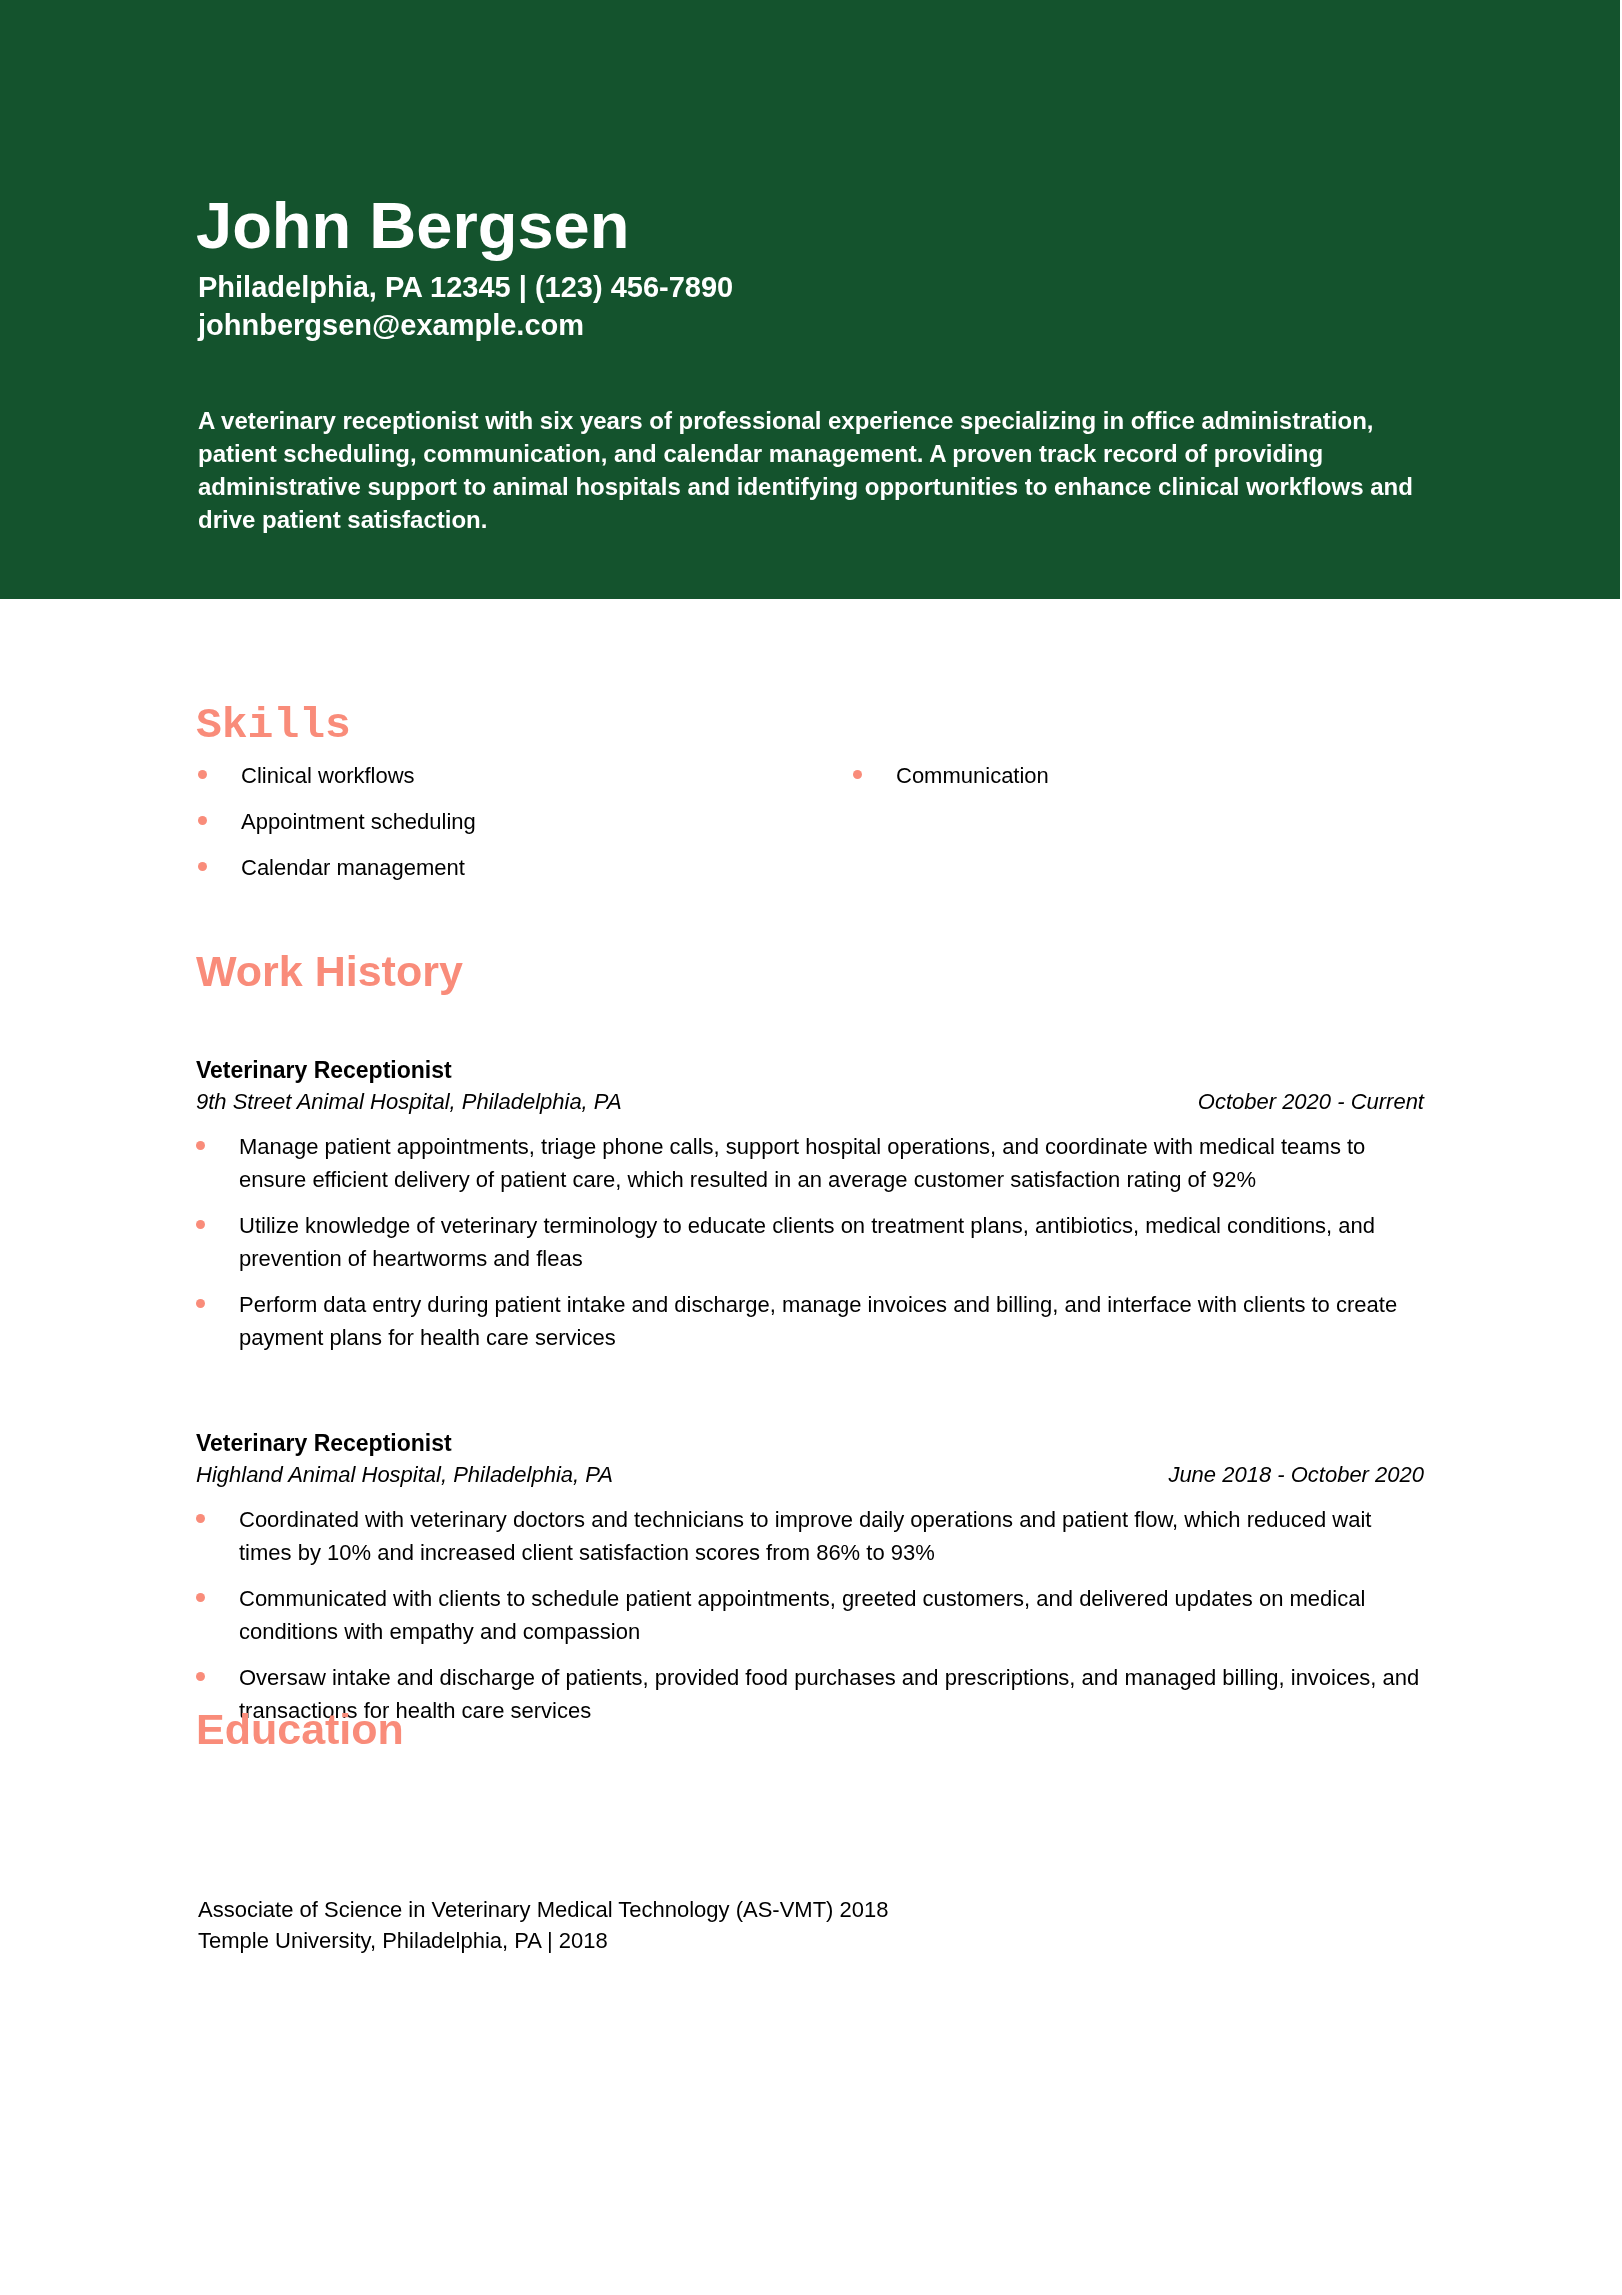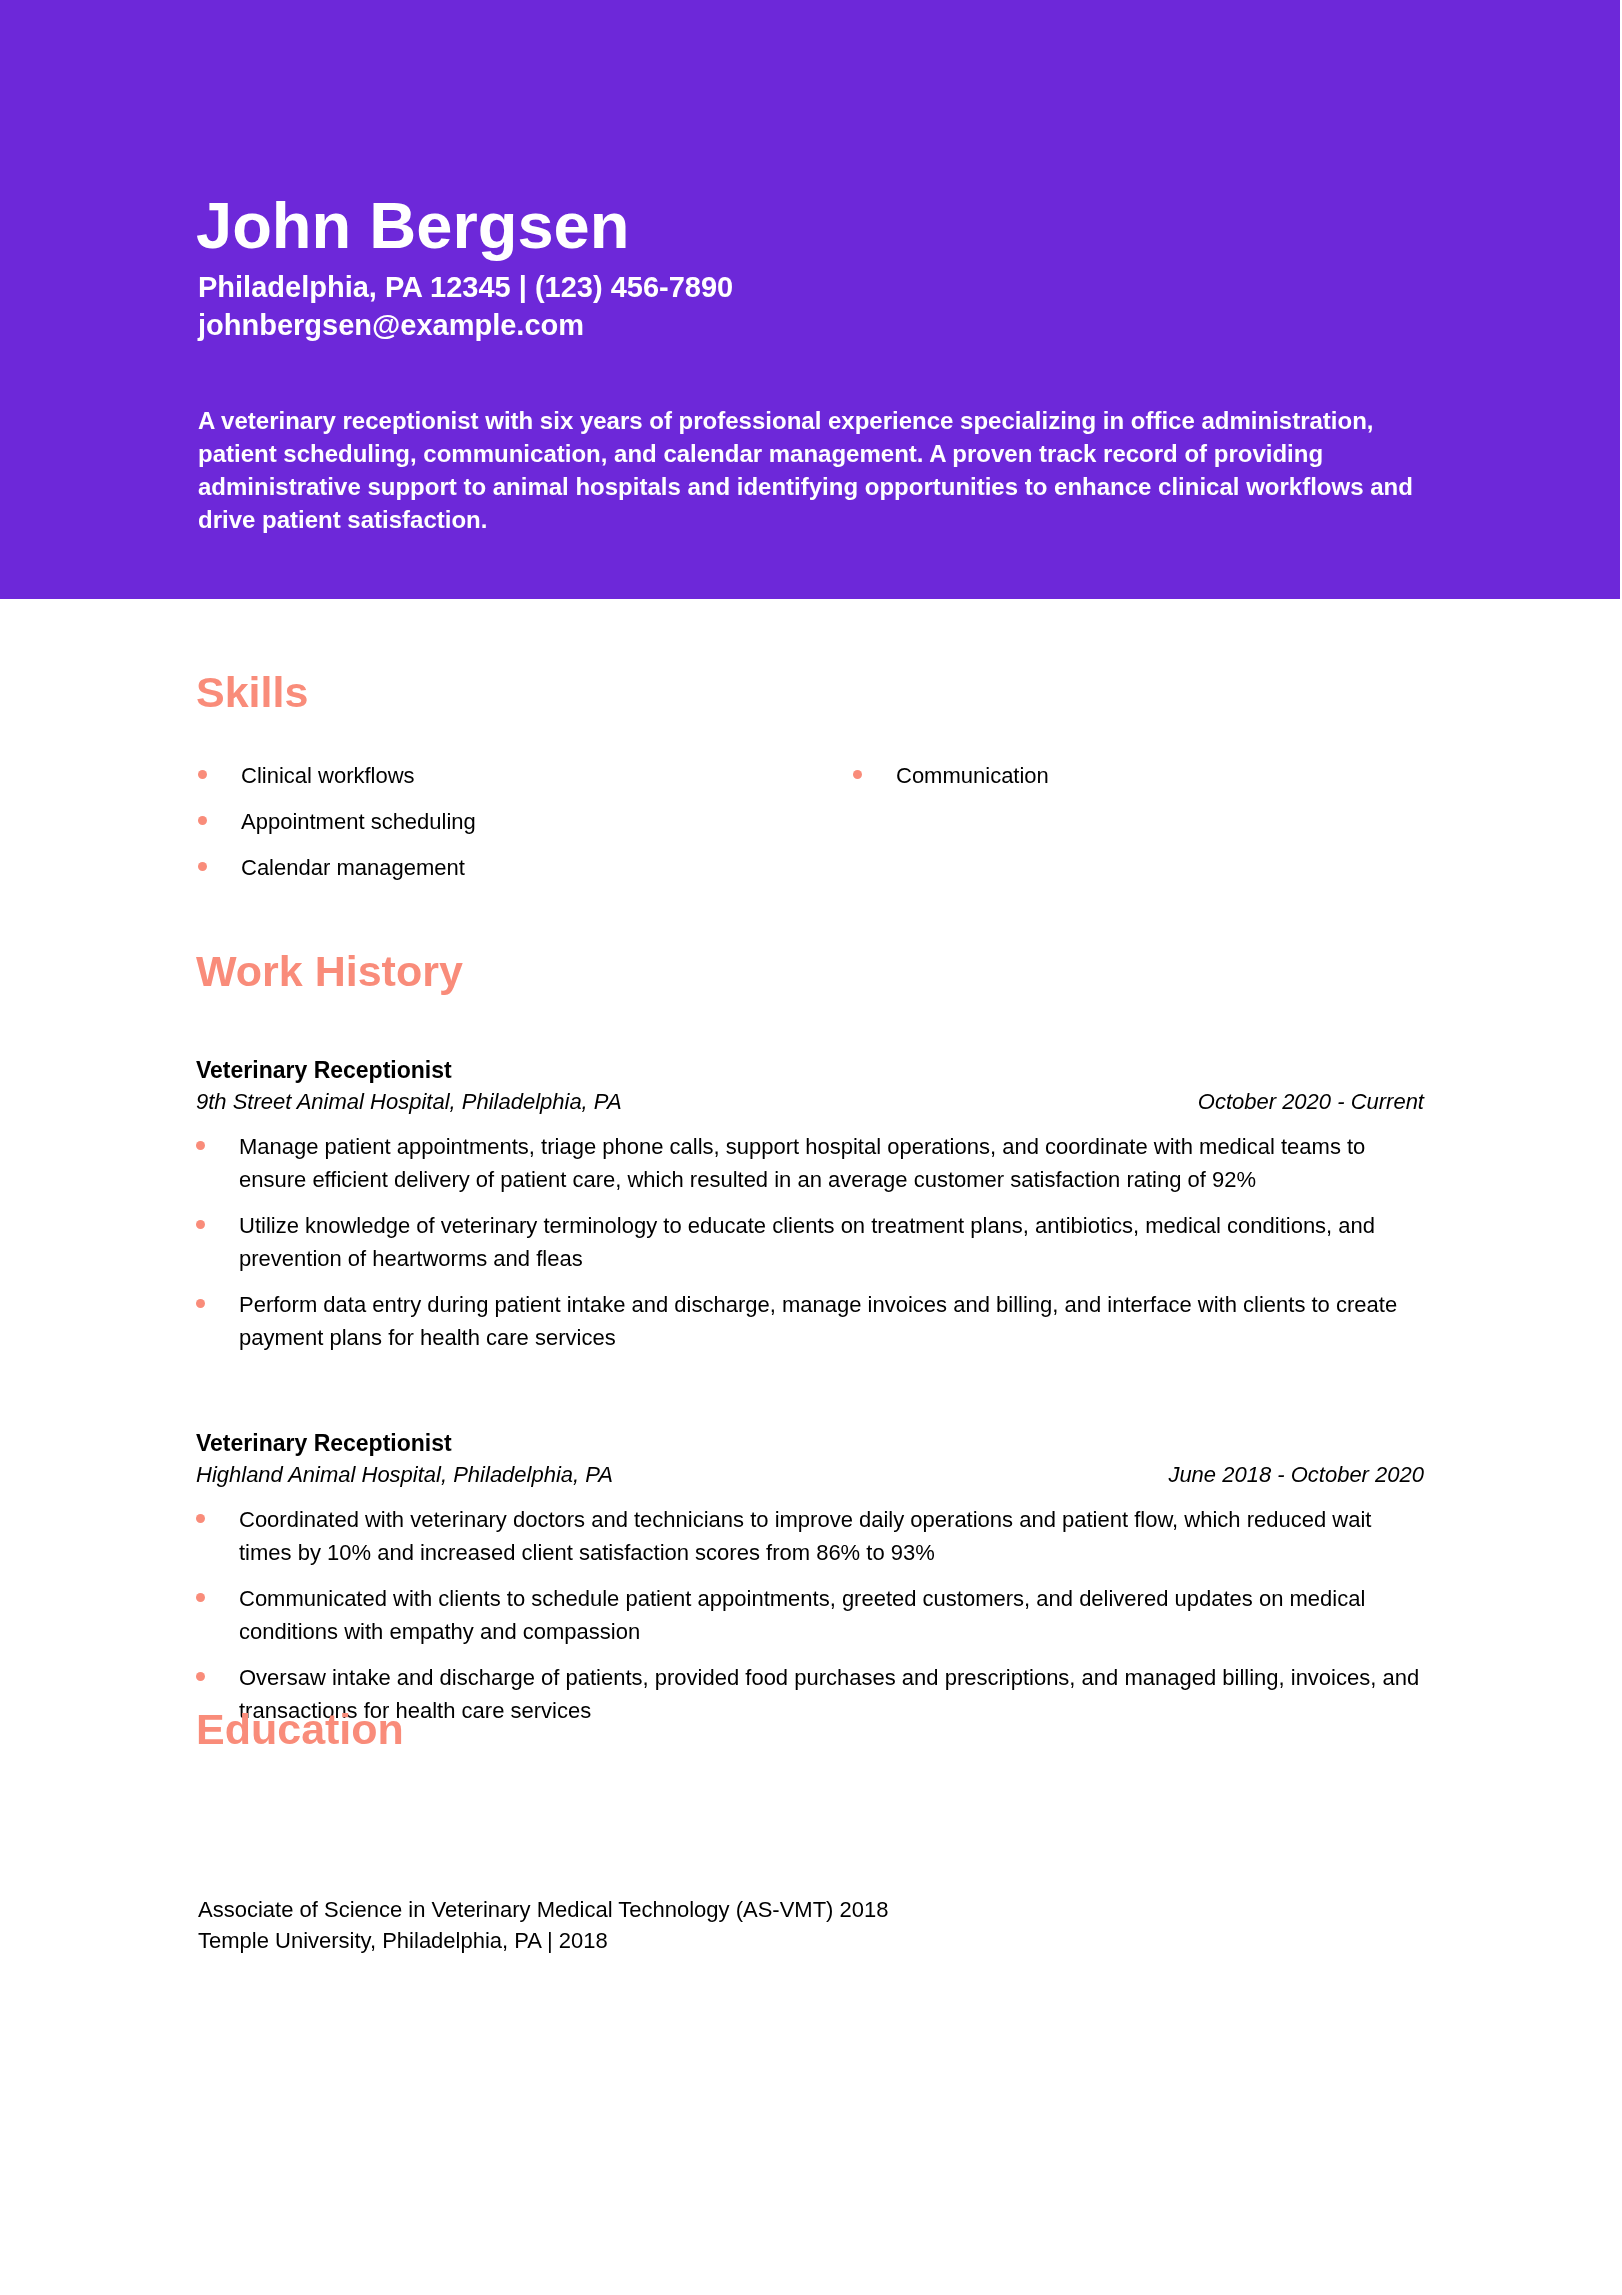--- a/index.html
+++ b/index.html
@@ -1,18 +1,18 @@
 <!DOCTYPE html>
 <html style="font-size:10.5px"><head>
 <meta charset="utf-8">
 <style>
   html, body { margin: 0; padding: 0; background: #ffffff; }
   body { width: 1622px; height: 2295px; position: relative; overflow: hidden;
          font-family: "Liberation Sans", "DejaVu Sans", sans-serif; color: #000; }
-  .header { position: absolute; left: 0; top: 0; width: 1620px; height: 599px; background: #6d28d9; }
+  .header { position: absolute; left: 0; top: 0; width: 1620px; height: 599px; background: #14532d; }
   .name { position: absolute; left: 196px; top: 186px; font-size: 65px; font-weight: bold; color: #fff; line-height: 79px; white-space: nowrap; }
   .contact { position: absolute; left: 198px; top: 268px; font-size: 29px; color: #fff; line-height: 38px; white-space: nowrap; font-weight: bold; }
   .summary { position: absolute; left: 198px; top: 404px; width: 1243px; font-size: 24px; font-weight: bold; color: #fff; line-height: 33px; }
 
   .section-title { position: absolute; left: 196px; font-size: 43px; font-weight: bold; color: #F98C7A; line-height: 52px; white-space: nowrap; }
 
   .skills-grid { position: absolute; left: 198px; top: 759px; width: 1230px; display: grid; grid-template-columns: 655px 1fr; grid-auto-flow: column; grid-template-rows: 46px 46px 46px; }
   .skill { position: relative; padding-left: 43px; font-size: 22px; line-height: 33px; white-space: nowrap; }
   .dot { position: absolute; left: 0; top: 11px; width: 9.2px; height: 9.2px; border-radius: 50%; background: #F98C7A; }
 
@@ -30,21 +30,21 @@
 
 <div class="header">
   <div class="name">John Bergsen</div>
   <div class="contact">
     <div>Philadelphia, PA 12345 | (123) 456-7890</div>
     <div>johnbergsen@example.com</div>
   </div>
   <div class="summary">A veterinary receptionist with six years of professional experience specializing in office administration, patient scheduling, communication, and calendar management. A proven track record of providing administrative support to animal hospitals and identifying opportunities to enhance clinical workflows and drive patient satisfaction.</div>
 </div>
 
-<div class="section-title" style="top:666px;">Skills</div>
+<div class="section-title" style="top:700px;font-family:Liberation Mono, monospace;">Skills</div>
 <div class="skills-grid">
   <div class="skill"><span class="dot"></span><span>Clinical workflows</span></div>
   <div class="skill"><span class="dot"></span><span>Appointment scheduling</span></div>
   <div class="skill"><span class="dot"></span><span>Calendar management</span></div>
   <div class="skill"><span class="dot"></span><span>Communication</span></div>
 </div>
 
 <div class="section-title" style="top:945px;text-align:center;">Work History</div>
 
 <div class="job" style="top:1055px;">

